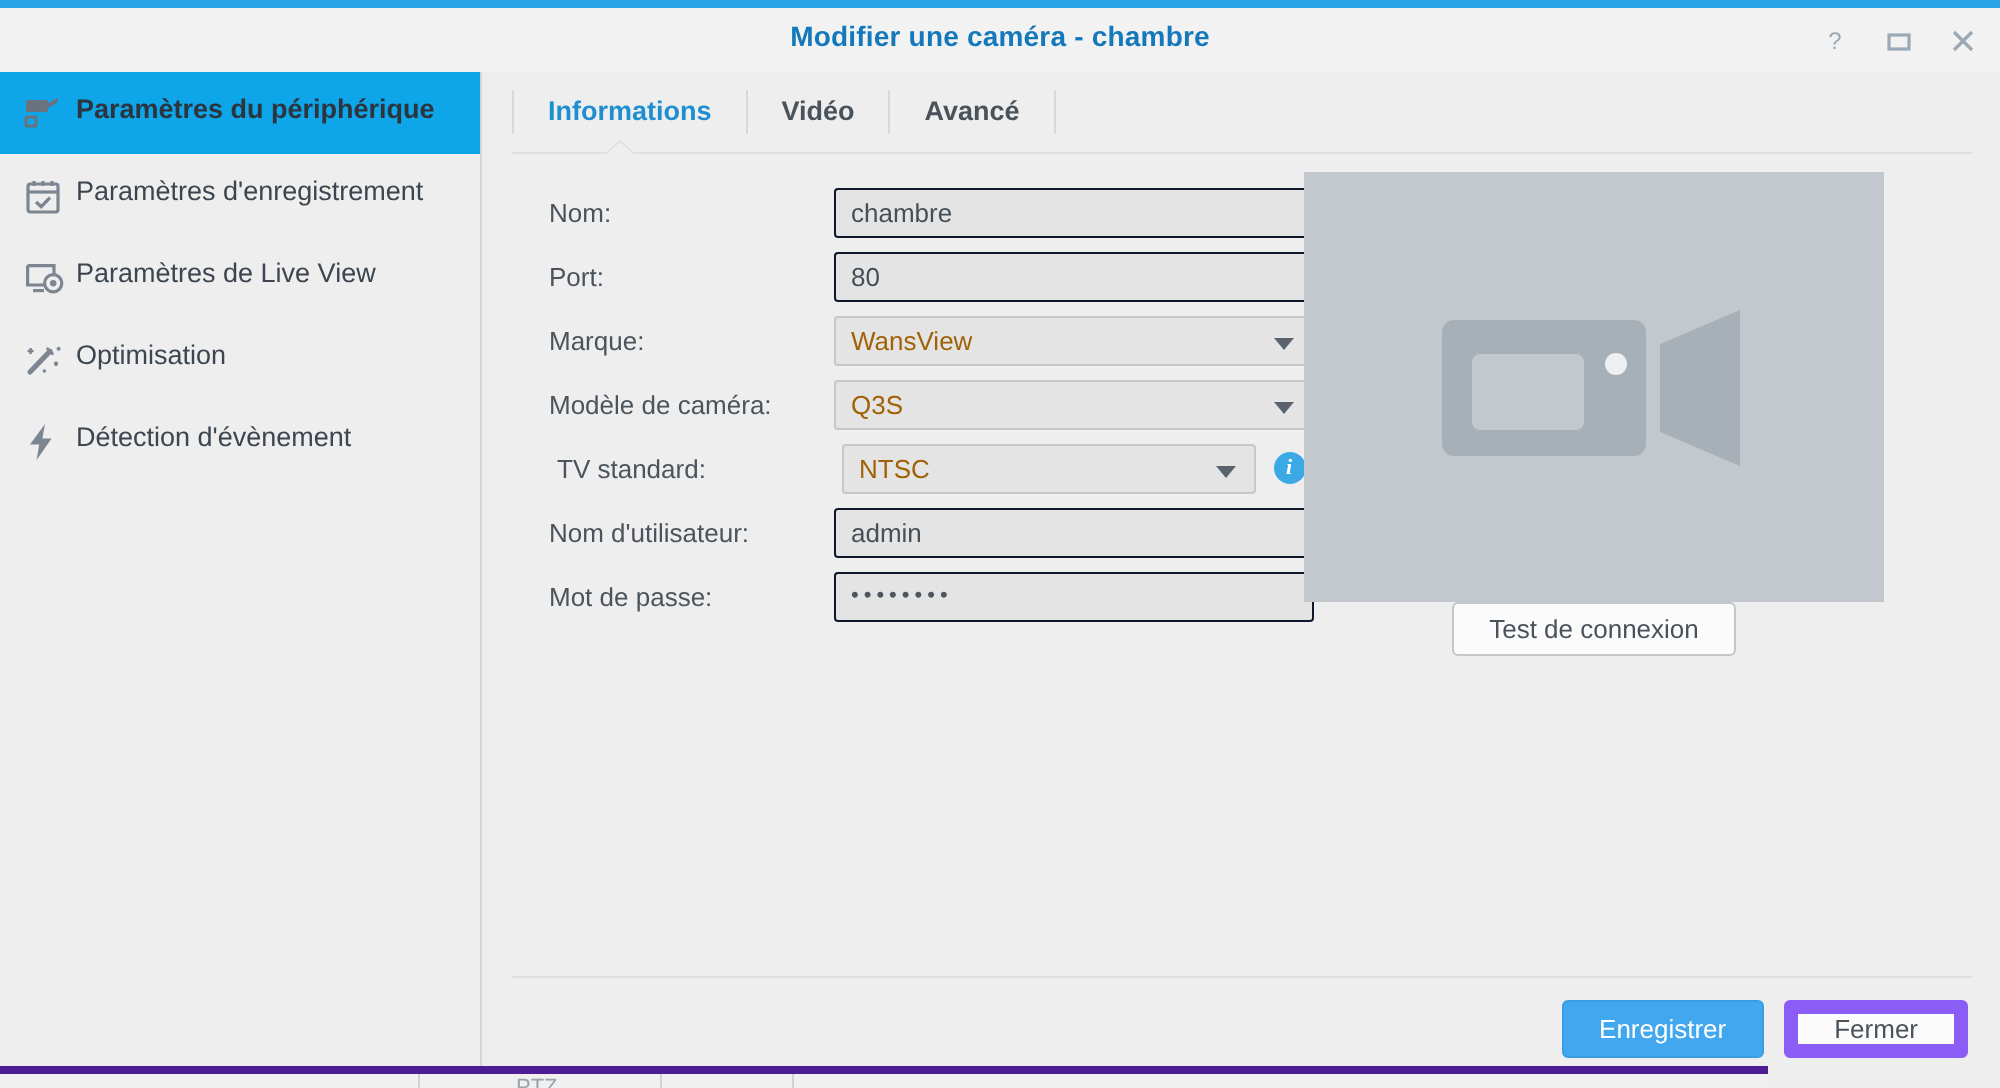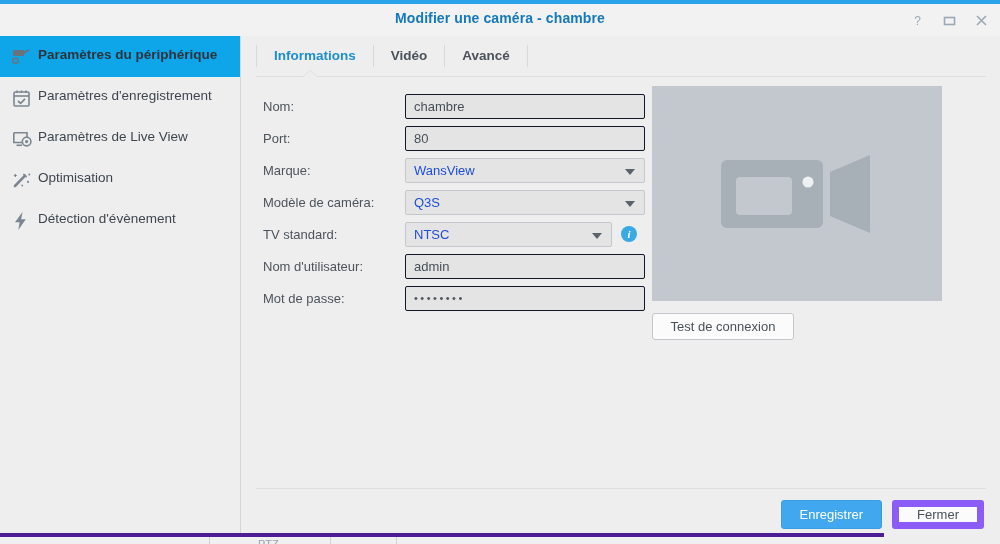--- a/index.html
+++ b/index.html
@@ -221,20 +221,21 @@
     position: absolute;
     left: 21px;
     top: 54px;
     width: 405px;
   }
   .frow {
     display: flex;
     align-items: center;
     height: 32px;
     margin-bottom: 0px;
+    justify-content: center;
   }
   .flabel {
     width: 142px;
     min-width: 142px;
     font-size: 13px;
     color: #4b545d;
   }
   .fctl {
     display: flex;
     align-items: center;
@@ -275,21 +276,21 @@
   }
   .sel {
     position: relative;
     width: 240px;
     height: 25px;
     box-sizing: border-box;
     background: #e4e4e4;
     border: 1px solid #c4c8cc;
     border-radius: 2px;
     font-size: 13px;
-    color: #1d4ed8;
+    color: #a16207;
     display: flex;
     align-items: center;
     padding: 0 8px;
     cursor: pointer;
   }
   .sel.narrow { width: 207px; }
   .sel .arrow {
     position: absolute;
     right: 9px;
     top: 10px;
@@ -327,22 +328,21 @@
     width: 290px;
     height: 215px;
     background: #c2c8cd;
     display: flex;
     align-items: center;
     justify-content: center;
   }
   .preview svg { display: block; }
   .test-btn-row {
     display: flex;
-    justify-content: flex-start;
-    margin-top: 12px;
+    justify-content: center;
   }
   .test-btn {
     min-width: 142px;
     height: 27px;
     background: #fbfbfb;
     border: 1px solid #c3c7cb;
     border-radius: 3px;
     font-size: 13px;
     color: #49525b;
     font-family: "Liberation Sans", sans-serif;

